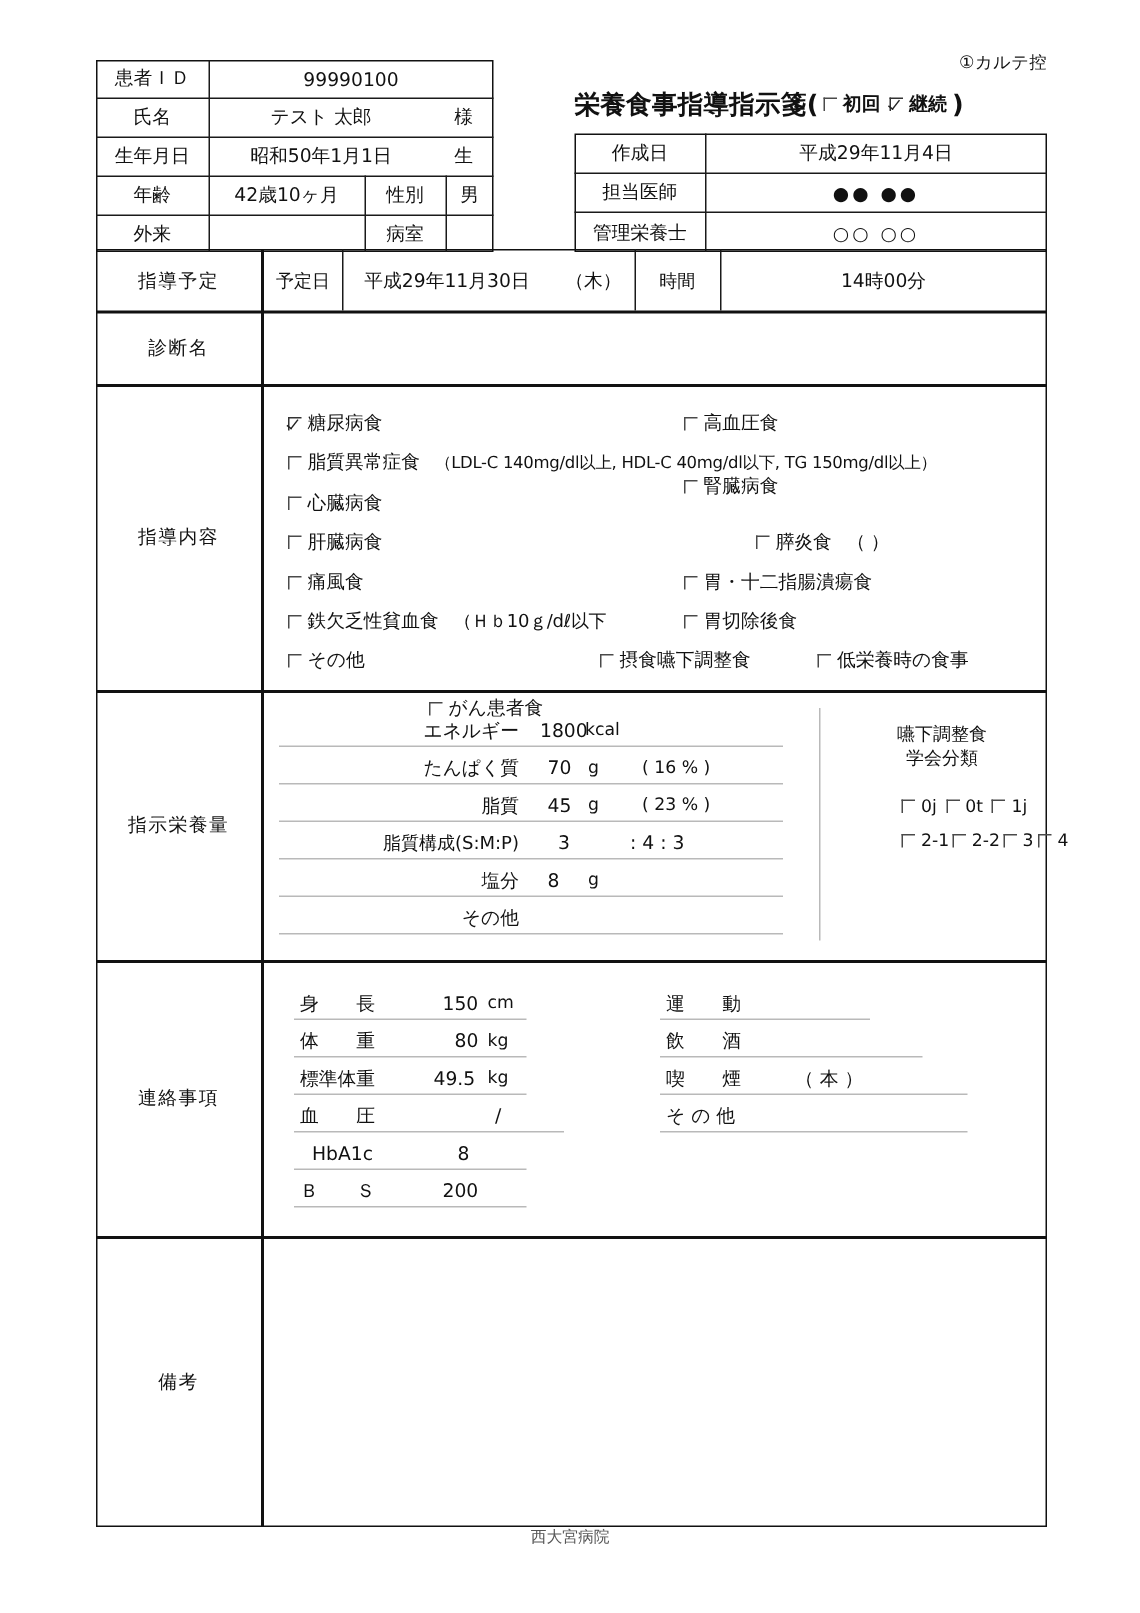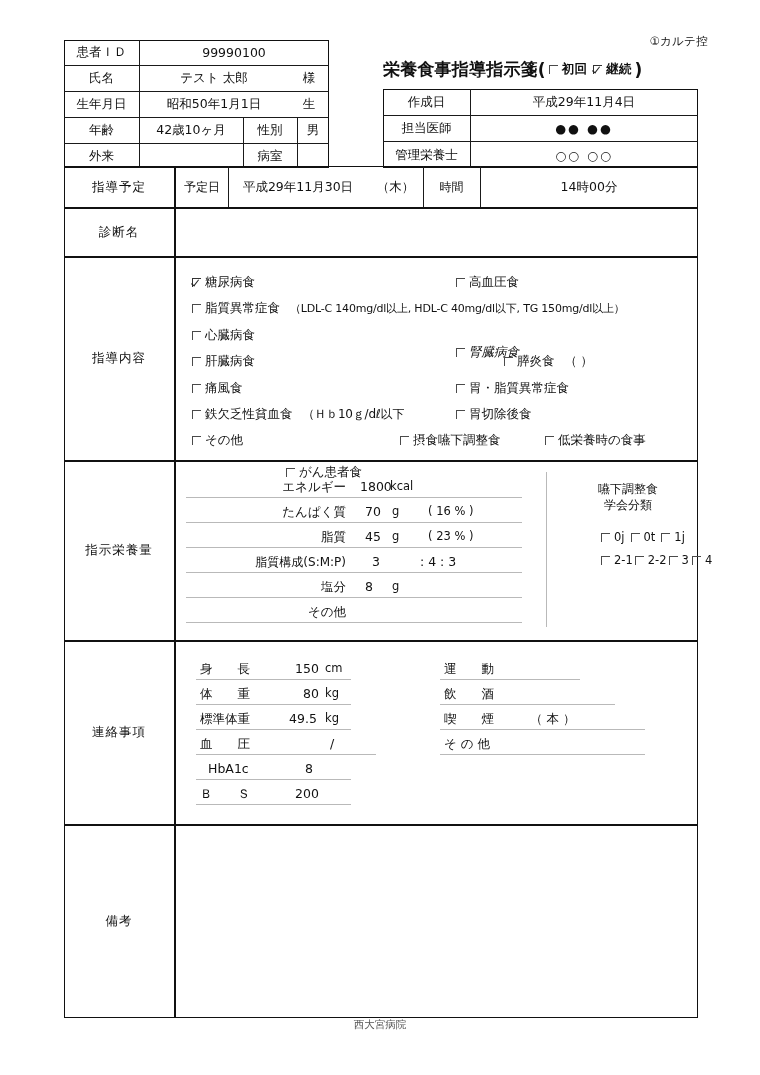--- a/index.html
+++ b/index.html
@@ -15,21 +15,21 @@
   }
   .page {
     position: absolute;
     left: 0; top: 0;
     width: 760px; height: 1075px;
   }
 
   
   .karte-note {
     position: absolute;
-    right: 52px; top: 34px;
+    right: 62px; top: 34px;
     font-size: 11.5px;
     letter-spacing: .3px;
   }
 
   
   .main-title {
     position: absolute;
     left: 383px; top: 58px;
     font-size: 17px;
     font-weight: bold;
@@ -306,42 +306,42 @@
   <div class="chk-item" style="left:192px; top:300px;">
     <span class="cb"></span>
     <span>脂質異常症食</span>
     <span class="note-paren">（LDL-C 140mg/dl以上, HDL-C 40mg/dl以下, TG 150mg/dl以上）</span>
   </div>
 
   <div class="chk-item" style="left:192px; top:327px;">
     <span class="cb"></span>
     <span>心臓病食</span>
   </div>
-  <div class="chk-item" style="left:456px; top:344px;font-style:italic;">
+  <div class="chk-item" style="left:456px; top:316px;">
     <span class="cb"></span>
     <span>腎臓病食</span>
   </div>
 
   <div class="chk-item" style="left:192px; top:353px;">
     <span class="cb"></span>
     <span>肝臓病食</span>
   </div>
   <div class="chk-item" style="left:456px; top:353px;margin-left:48px;">
     <span class="cb"></span>
     <span>膵炎食</span>
     <span class="note-paren" style="font-size:12.5px;">（      ）</span>
   </div>
 
   <div class="chk-item" style="left:192px; top:380px;">
     <span class="cb"></span>
     <span>痛風食</span>
   </div>
   <div class="chk-item" style="left:456px; top:380px;">
     <span class="cb"></span>
-    <span>胃・脂質異常症食</span>
+    <span>胃・十二指腸潰瘍食</span>
   </div>
 
   <div class="chk-item" style="left:192px; top:406px;">
     <span class="cb"></span>
     <span>鉄欠乏性貧血食</span>
     <span class="note-paren" style="font-size:12px;">（Ｈｂ10ｇ/dℓ以下</span>
   </div>
   <div class="chk-item" style="left:456px; top:406px;">
     <span class="cb"></span>
     <span>胃切除後食</span>

